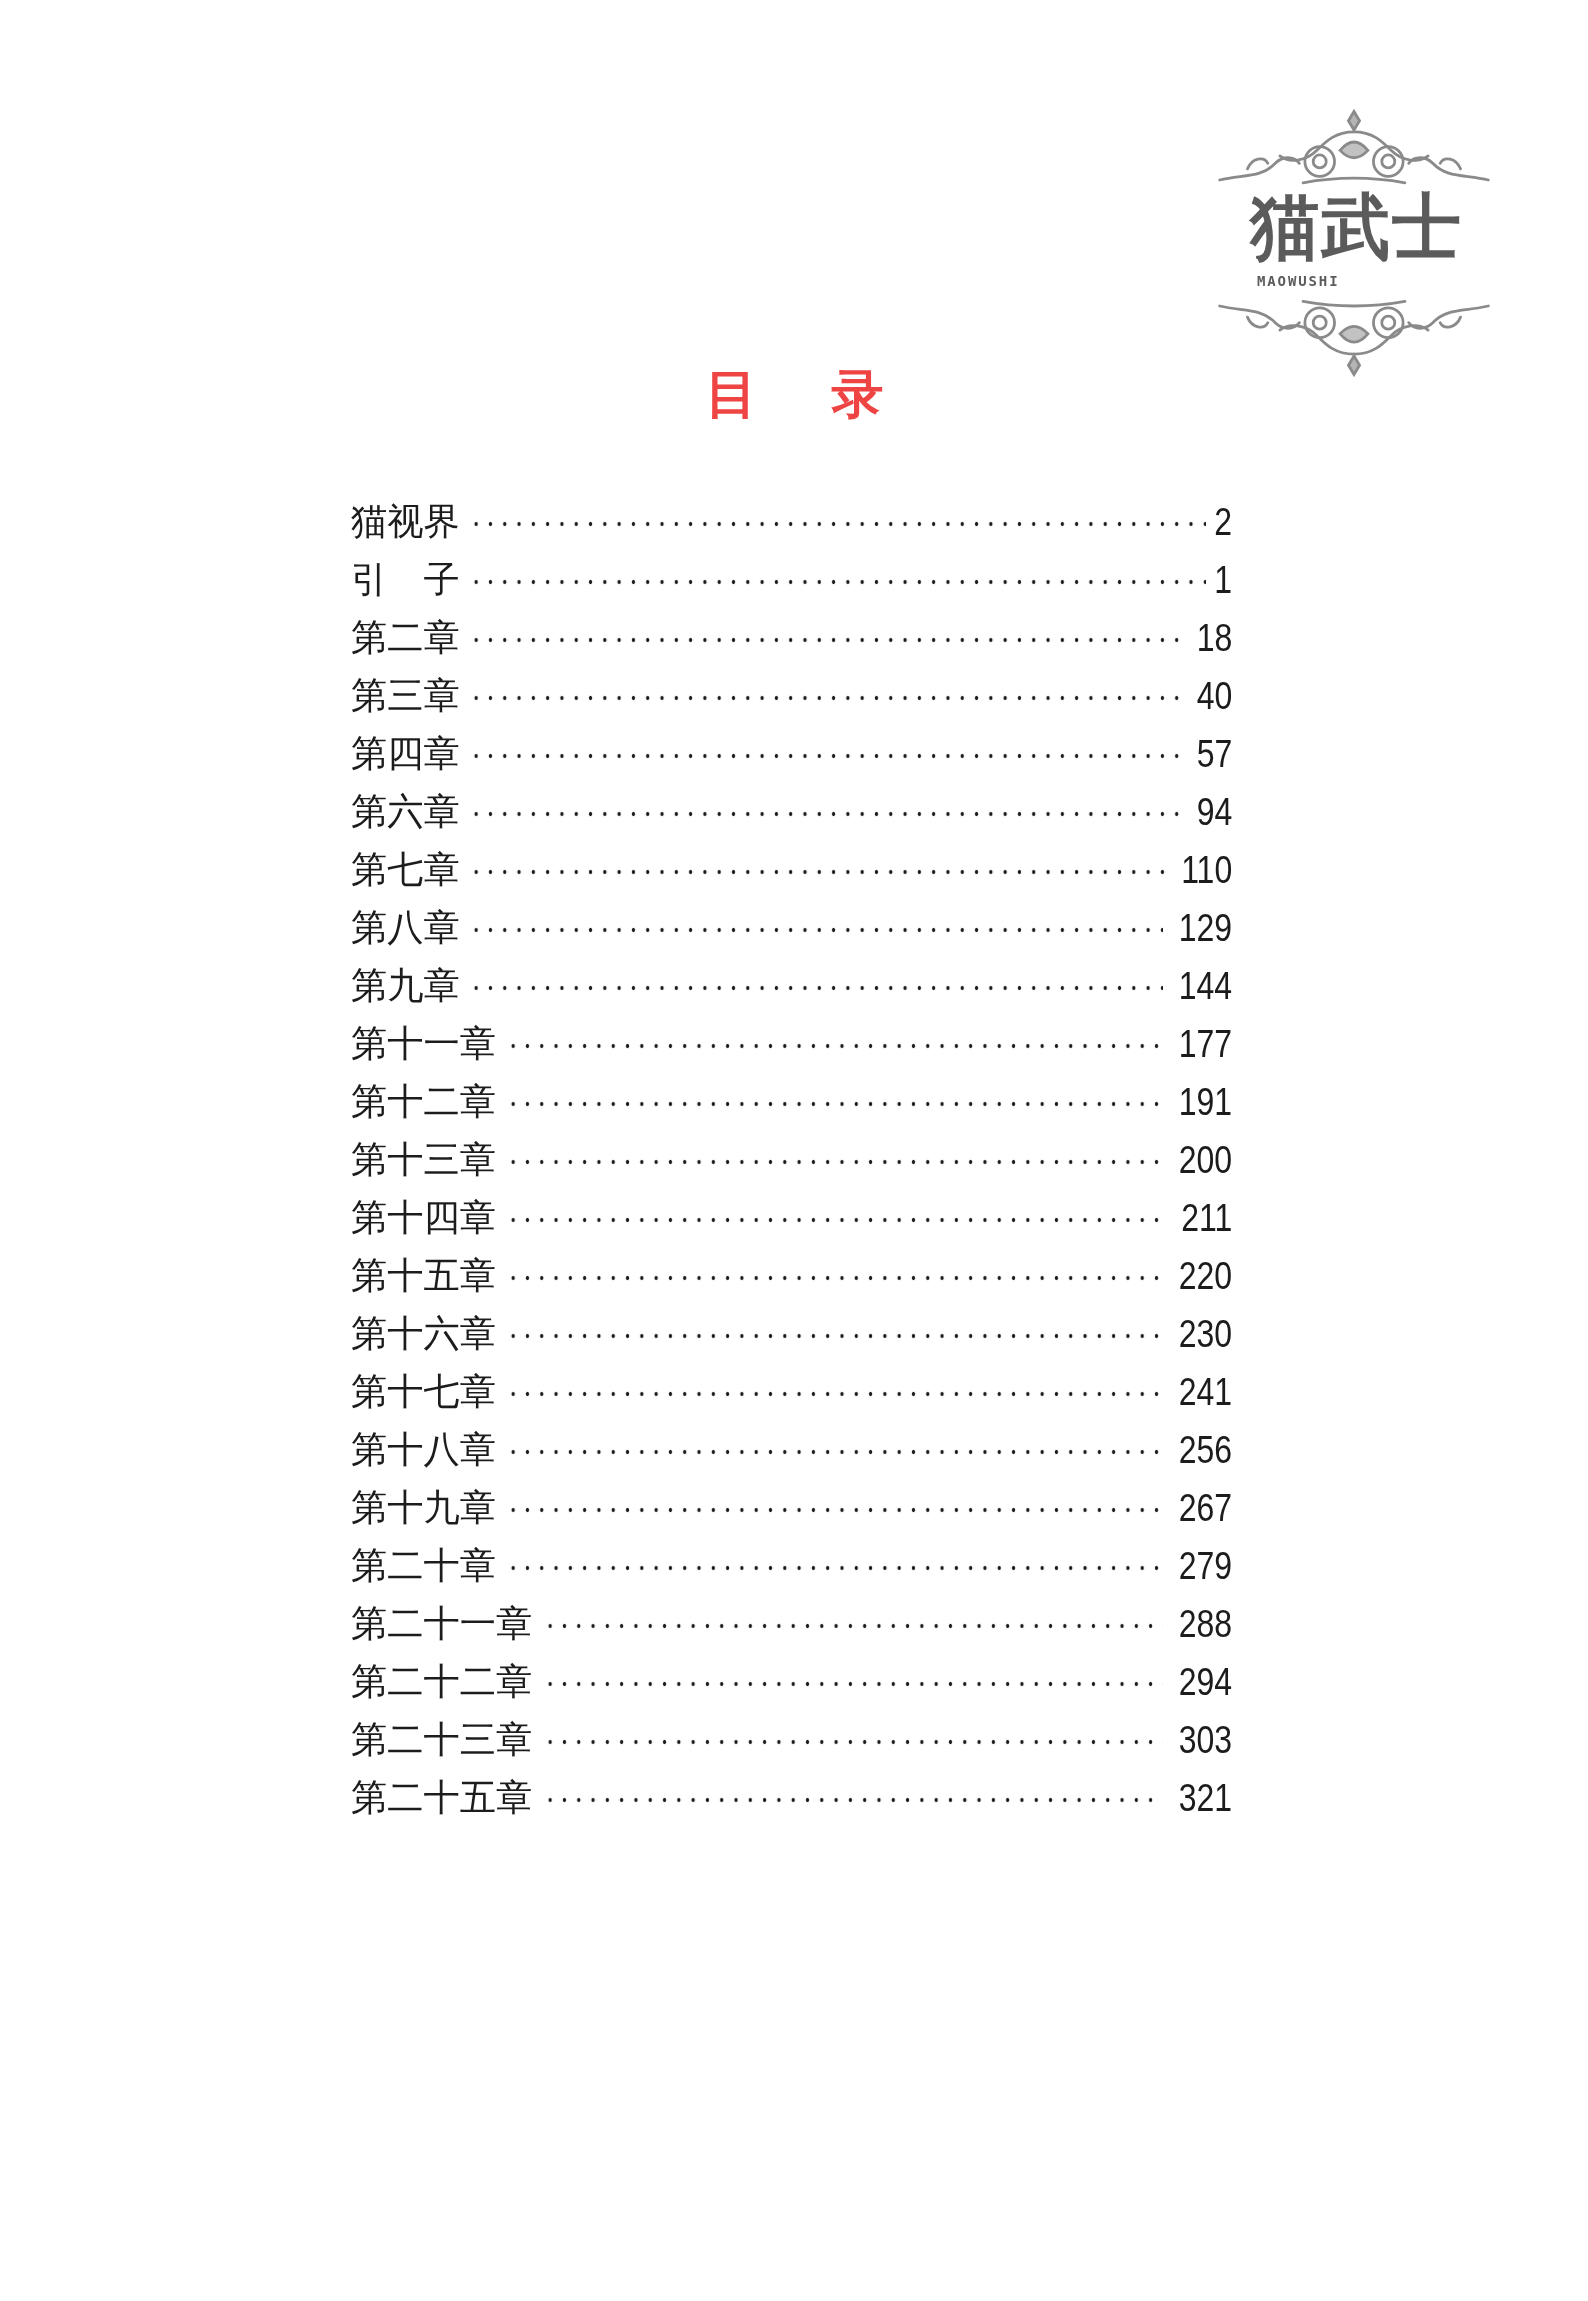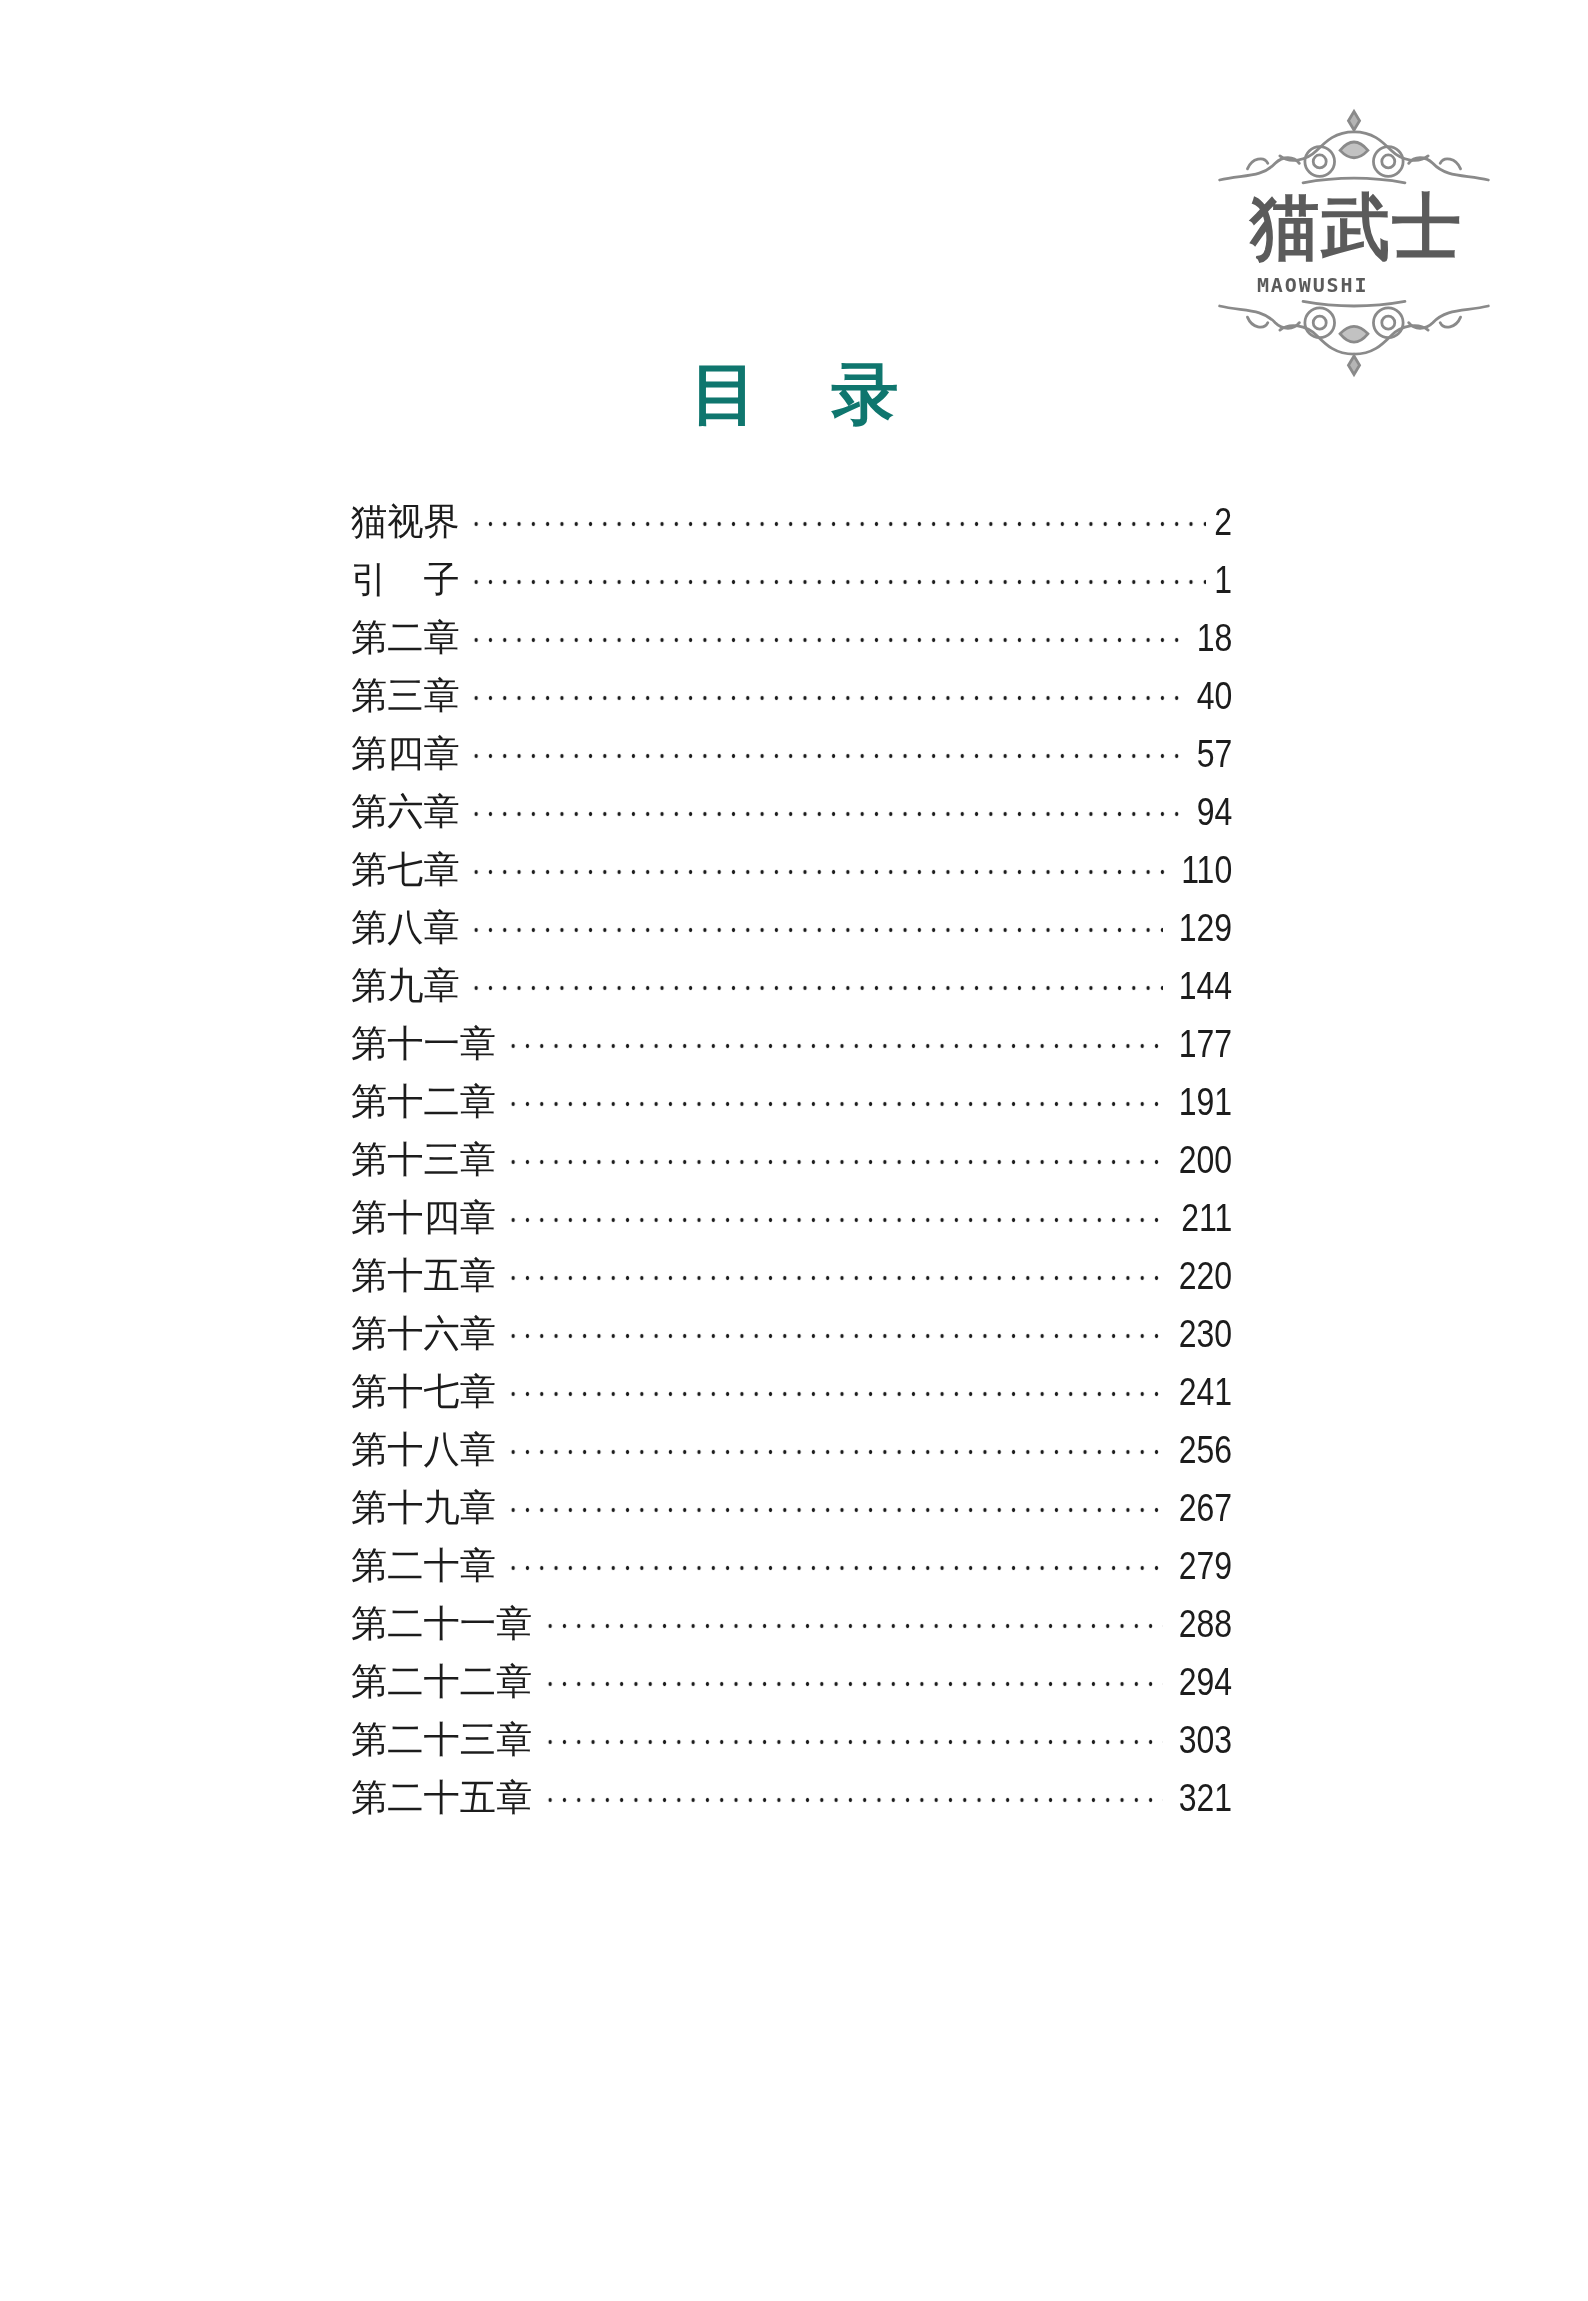--- a/index.html
+++ b/index.html
@@ -37,39 +37,39 @@
       letter-spacing: 1.9px;
       color: #5b5b5b;
       transform: scaleY(1.05);
     }
     .logo-en {
       position: absolute;
       left: 45px;
       top: 169px;
       font-family: "DejaVu Sans Mono", monospace;
       font-weight: bold;
-      font-size: 20px;
+      font-size: 14px;
       letter-spacing: 1.9px;
       color: #5b5b5b;
       background: #ffffff;
       padding: 0 1.9px;
     }
 
     
     .title {
       position: absolute;
       left: 0;
       width: 1589px;
       top: 352px;
       text-align: center;
       font-family: "DejaVu Serif", "Liberation Serif", serif;
       font-weight: bold;
-      font-size: 67px;
+      font-size: 52px;
       line-height: 83px;
-      color: #0f766e;
+      color: #ef4444;
     }
     .title span { display: inline-block; }
     .title .gap { width: 74px; }
 
     
     .toc {
       position: absolute;
       left: 351px;
       top: 493px;
       width: 881px;

